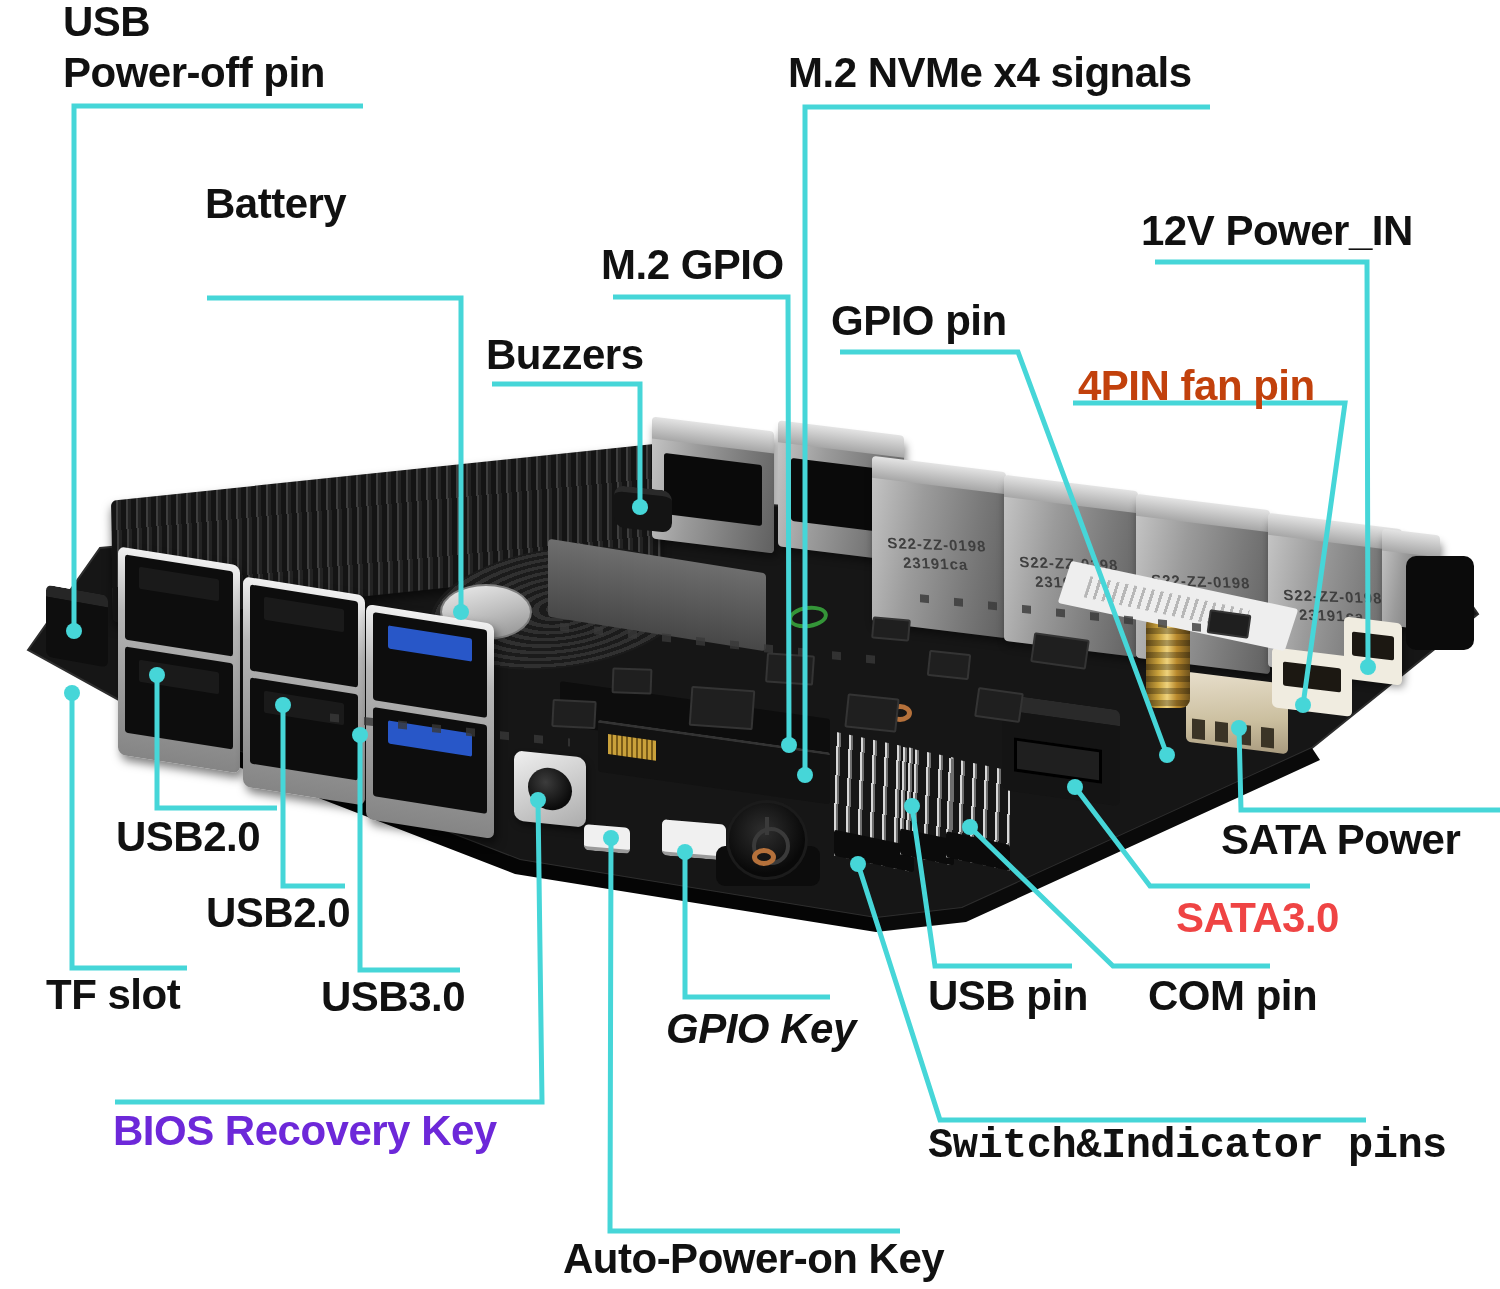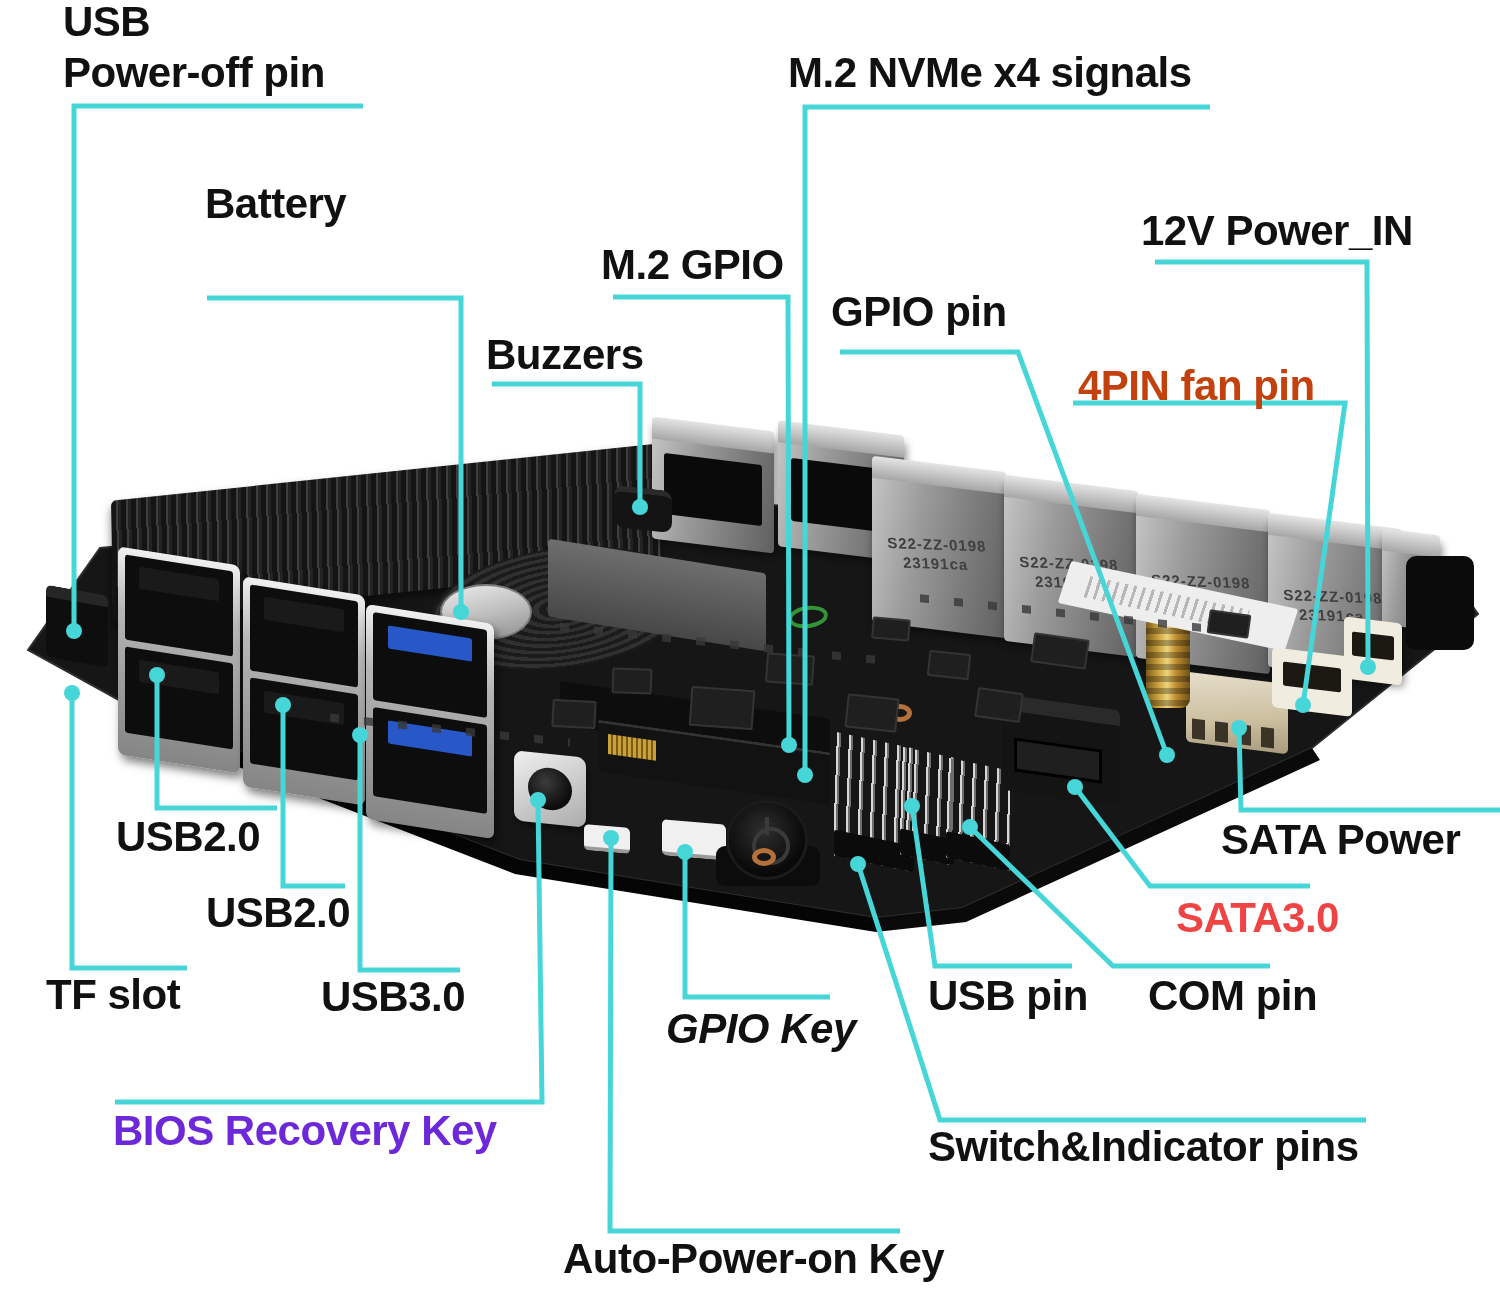--- a/index.html
+++ b/index.html
@@ -267,42 +267,42 @@
       </div>
       <div class="callout-label" style="left: 486px; top: 329px; color: rgb(17, 17, 17);">
         <div>Buzzers</div>
       </div>
       <div class="callout-label" style="left: 601px; top: 239px; color: rgb(17, 17, 17);">
         <div>M.2 GPIO</div>
       </div>
       <div class="callout-label" style="left: 788px; top: 47px; color: rgb(17, 17, 17);">
         <div>M.2 NVMe x4 signals</div>
       </div>
-      <div class="callout-label" style="left: 831px; top: 286px; color: rgb(17, 17, 17);">
+      <div class="callout-label" style="left: 831px; top: 295px; color: rgb(17, 17, 17);">
         <div>GPIO pin</div>
       </div>
       <div class="callout-label" style="left: 1141px; top: 205px; color: rgb(17, 17, 17);">
         <div>12V Power_IN</div>
       </div>
       <div class="callout-label" style="left: 1078px; top: 360px; color: #c2410c;">
         <div>4PIN fan pin</div>
       </div>
       <div class="callout-label" style="left: 1221px; top: 814px; color: rgb(17, 17, 17);">
         <div>SATA Power</div>
       </div>
       <div class="callout-label" style="left: 1176px; top: 892px; color: #ef4444;">
         <div>SATA3.0</div>
       </div>
       <div class="callout-label" style="left: 1148px; top: 970px; color: rgb(17, 17, 17);">
         <div>COM pin</div>
       </div>
       <div class="callout-label" style="left: 928px; top: 970px; color: rgb(17, 17, 17);">
         <div>USB pin</div>
       </div>
-      <div class="callout-label" style="left: 928px; top: 1121px; color: rgb(17, 17, 17);">
+      <div class="callout-label" style="left: 928px; top: 1121px; color: rgb(17, 17, 17); font-family: Liberation Mono, monospace;">
         <div>Switch&amp;Indicator pins</div>
       </div>
       <div class="callout-label" style="left: 666px; top: 1003px; color: rgb(17, 17, 17); font-style: italic;">
         <div>GPIO Key</div>
       </div>
       <div class="callout-label" style="left: 563px; top: 1233px; color: rgb(17, 17, 17);">
         <div>Auto-Power-on Key</div>
       </div>
       <div class="callout-label" style="left: 113px; top: 1105px; color: #6d28d9;">
         <div>BIOS Recovery Key</div>

